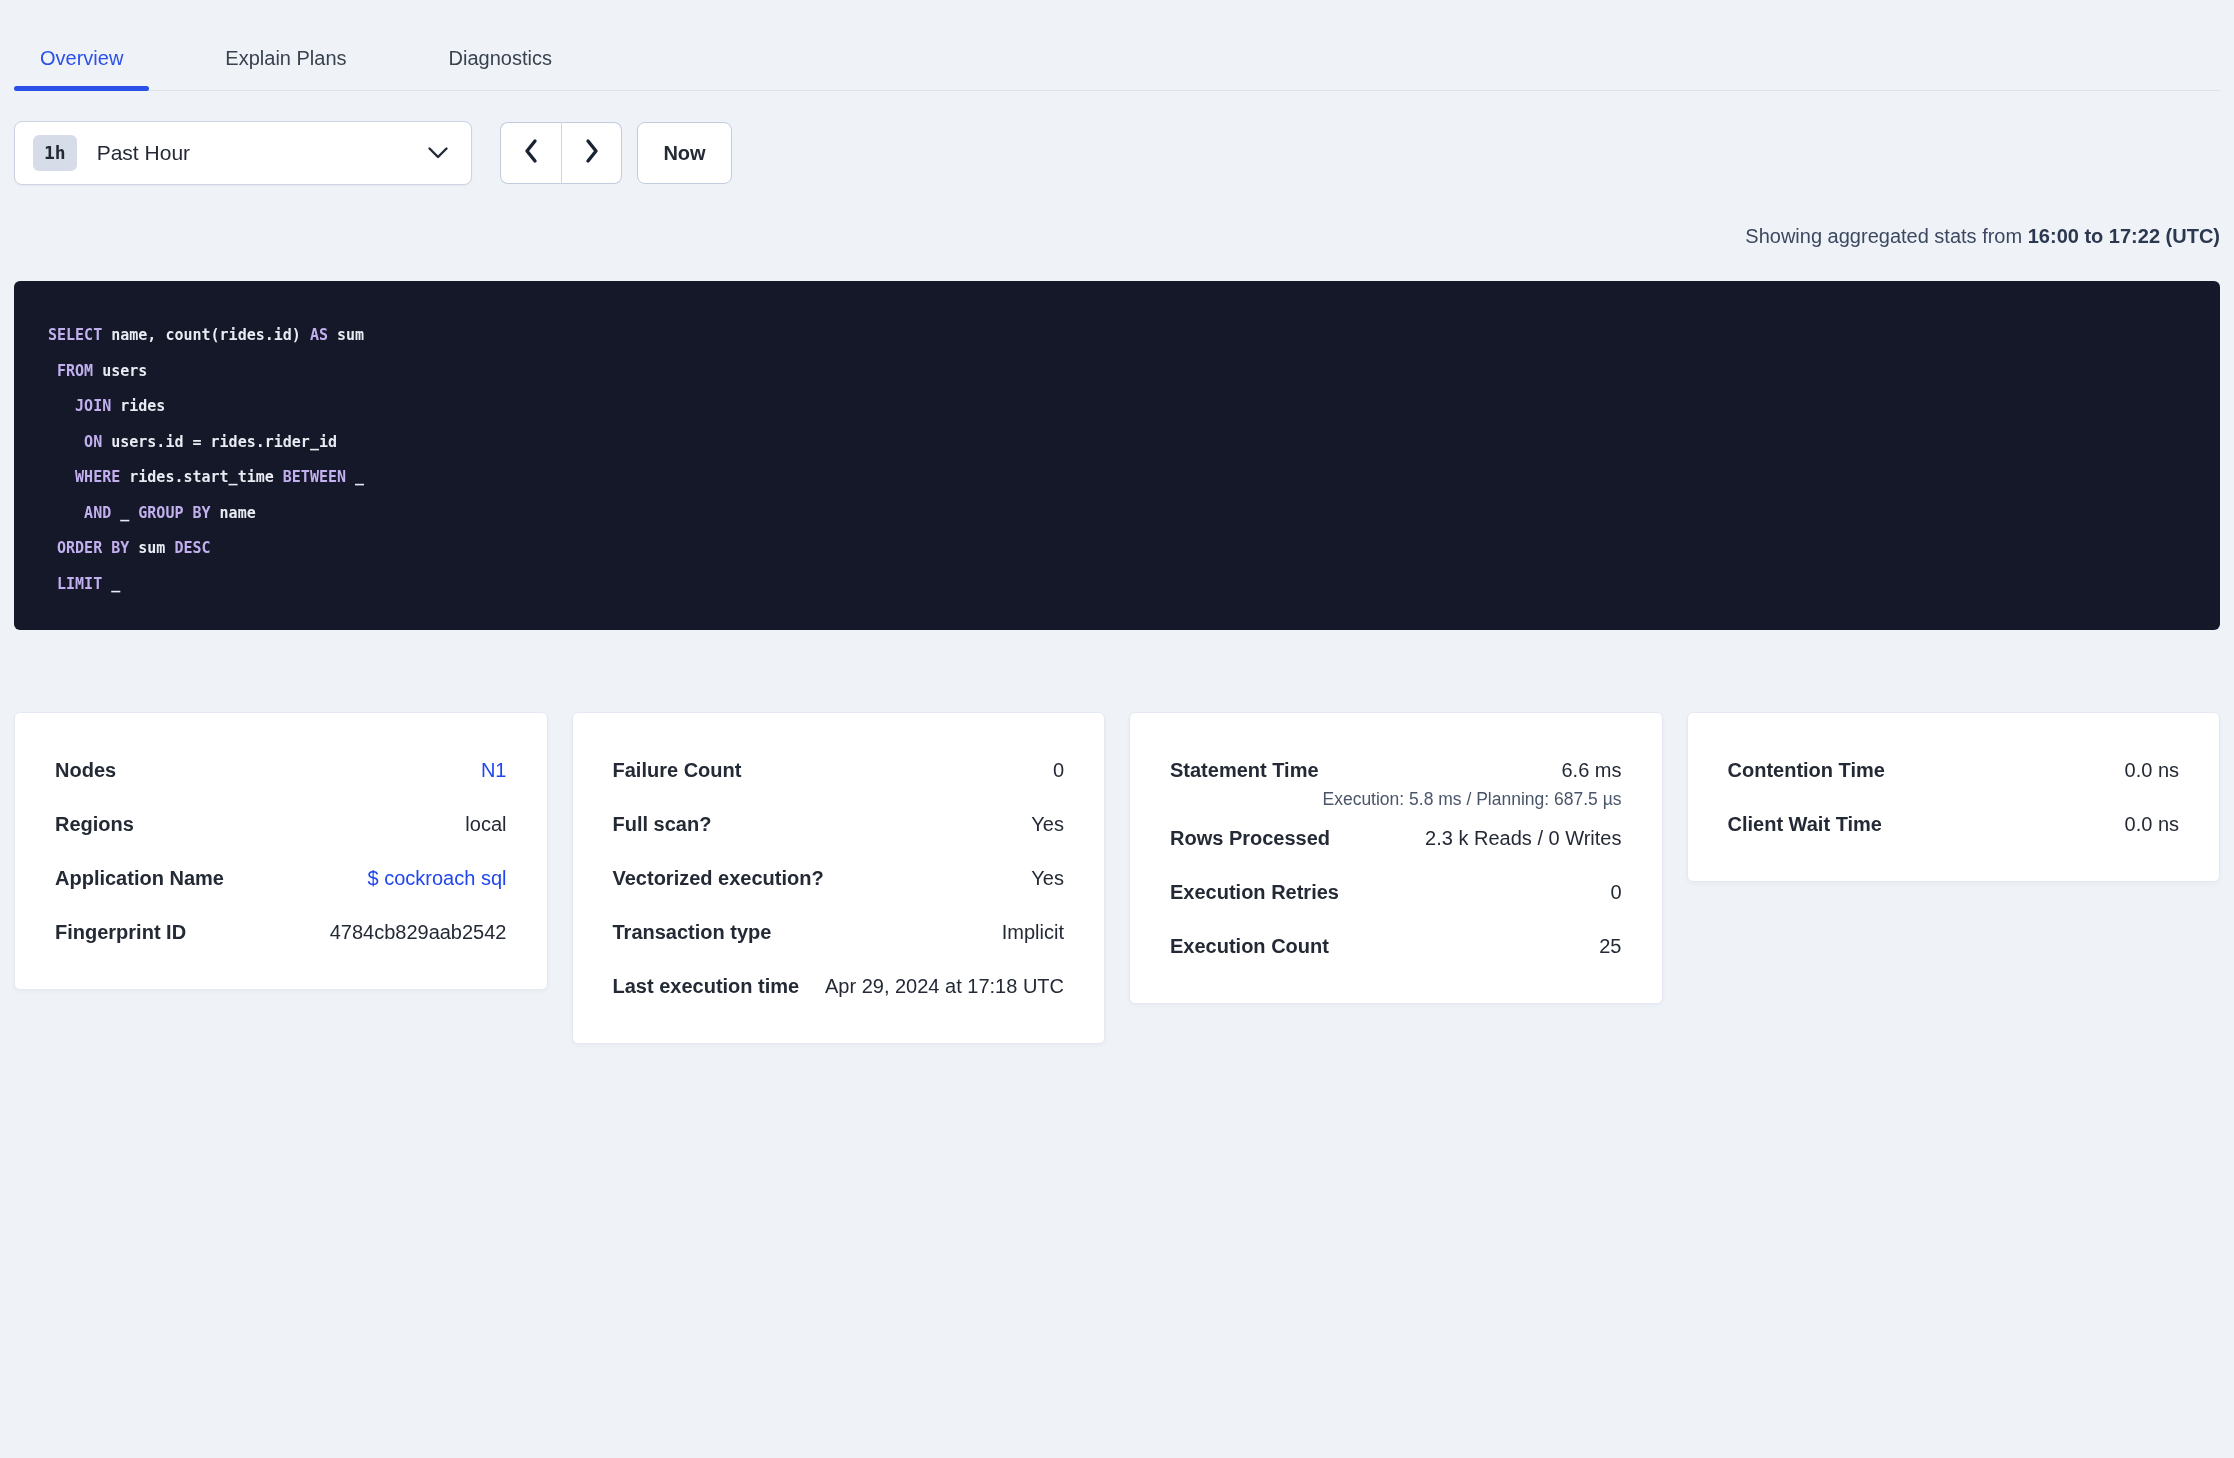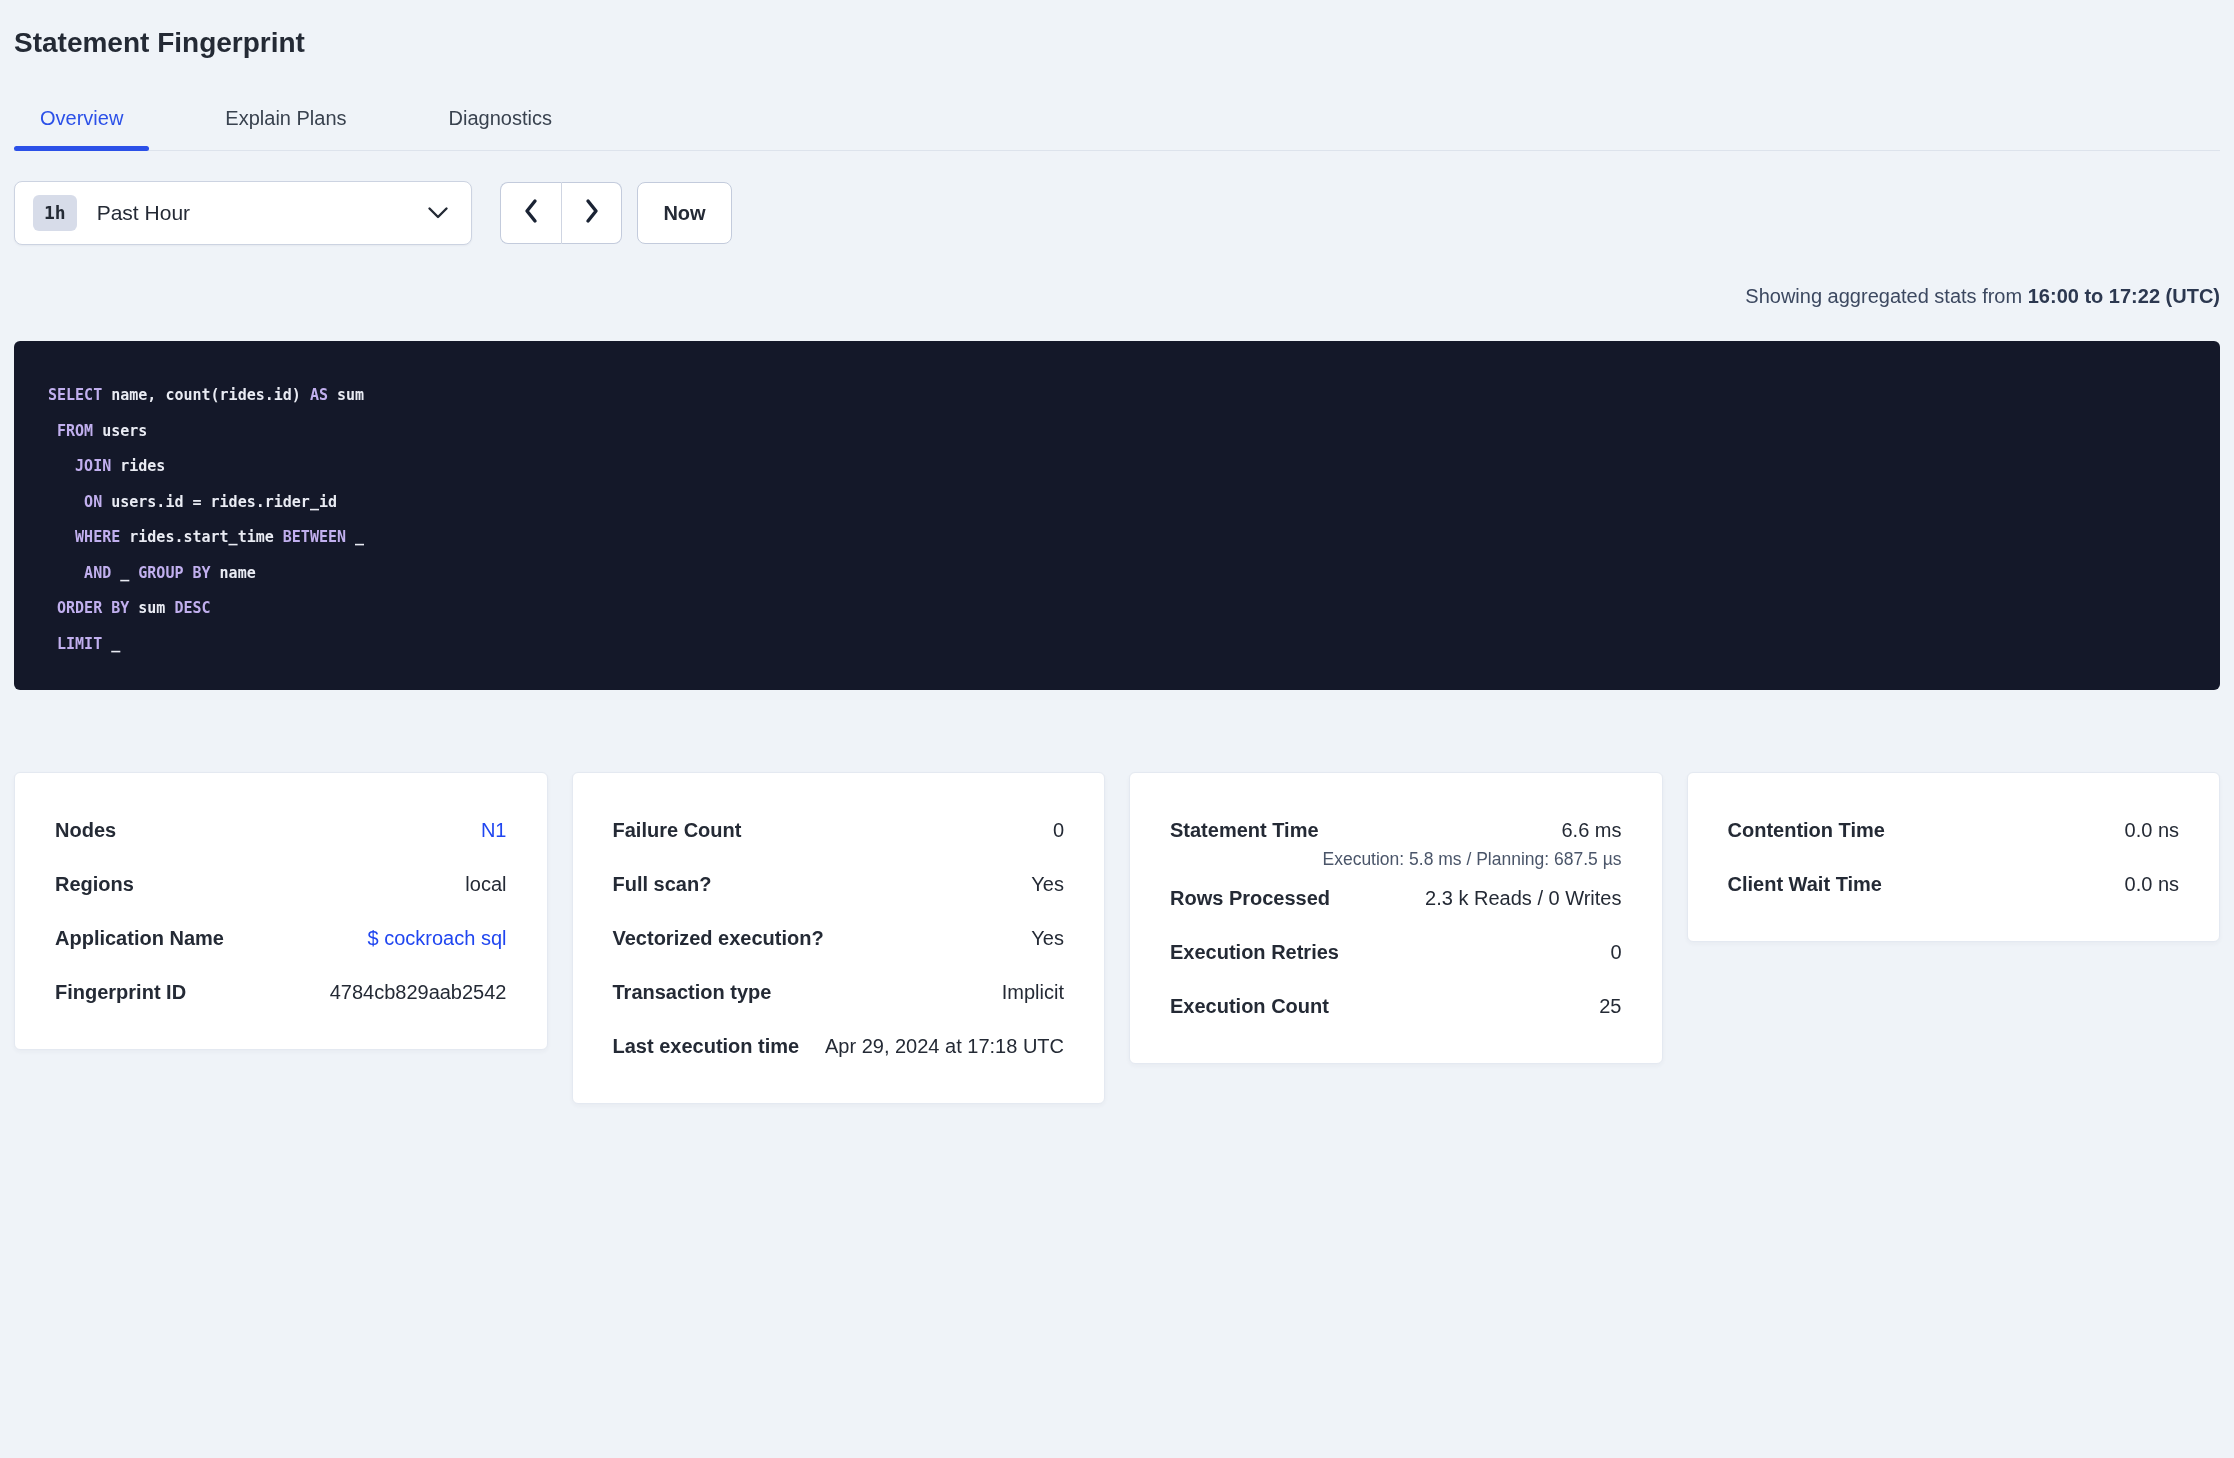--- a/index.html
+++ b/index.html
@@ -165,21 +165,20 @@
     align-items:center;
     font-size:17.5px;
     color:#4a5569;
   }
 </style>
 </head>
 <body>
 
 <div class="page">
 
-  <h1 class="page-title">Statement Fingerprint</h1>
 
   <div class="tabbar">
     <div class="tab active">Overview</div>
     <div class="tab">Explain Plans</div>
     <div class="tab">Diagnostics</div>
   </div>
 
   <div class="time-row">
     <div class="time-dropdown">
       <span class="interval-badge">1h</span>

